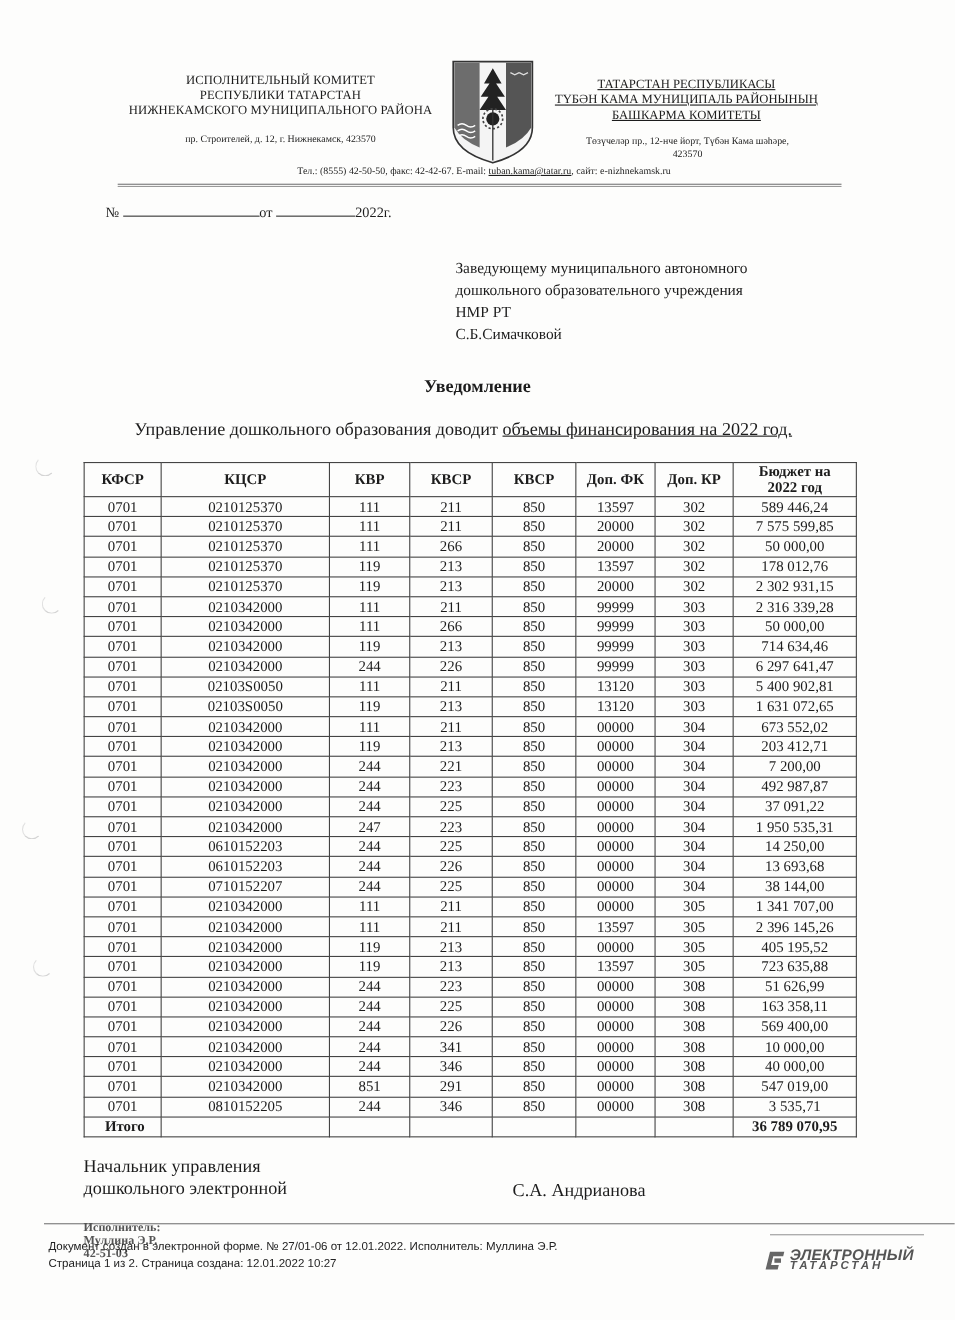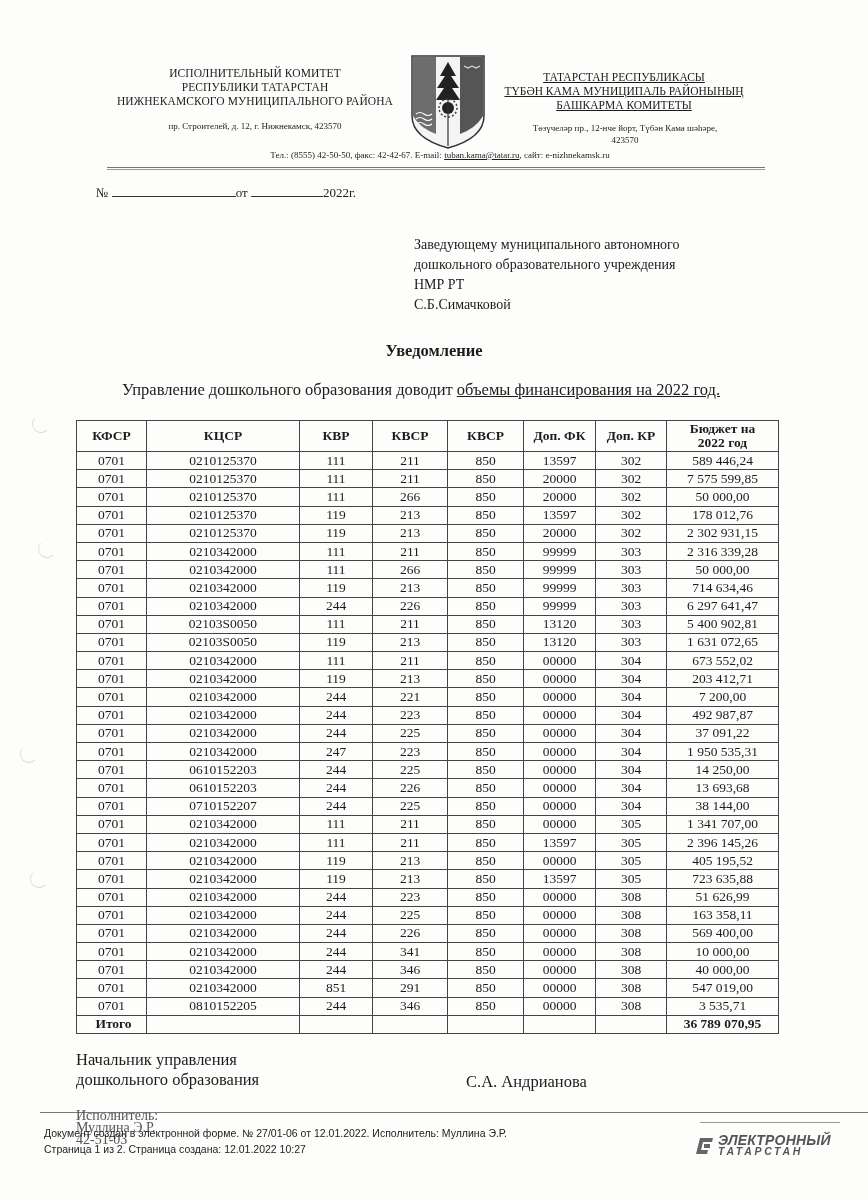--- a/index.html
+++ b/index.html
@@ -22,21 +22,21 @@
   .intro .ind{display:inline-block;width:46px;}
   .intro .u{text-decoration:underline;}
   table.fin{position:absolute;left:76px;top:420px;border-collapse:collapse;font-size:13.5px;}
   table.fin th, table.fin td{border:1px solid #444;text-align:center;padding:0;height:17.2px;line-height:16px;}
   table.fin th{font-weight:bold;height:30px;font-size:13.5px;line-height:14px;}
   table.fin td.total{font-weight:bold;text-align:center;padding-left:4px;}
   table.fin td.sum{font-weight:bold;}
   .sig-left{left:76px;top:1050px;font-size:16.5px;line-height:20px;}
   .sig-right{left:466px;top:1072px;font-size:16.5px;}
   .footrule{left:40px;top:1112px;width:828px;border-top:1px solid #777;}
-  .exec{left:76px;top:1110px;font-size:14px;line-height:12px;color:#555;}
+  .exec{left:76px;top:1110px;font-size:11px;line-height:12px;color:#555;font-weight:bold;}
   .stamp{left:44px;top:1125px;font-family:"Liberation Sans","DejaVu Sans",sans-serif;font-size:10.5px;line-height:16px;color:#222;}
   .et-logo{left:692px;top:1132px;width:130px;height:30px;font-family:"Liberation Sans","DejaVu Sans",sans-serif;}
   .et-logo .mark{position:absolute;left:0;top:2px;width:22px;height:22px;}
   .et-logo .t1{position:absolute;left:26px;top:0;font-size:14px;font-weight:bold;font-style:italic;color:#555;letter-spacing:0.2px;}
   .et-logo .t2{position:absolute;left:26px;top:13px;font-size:10.5px;font-weight:bold;font-style:italic;color:#555;letter-spacing:2.6px;}
   .et-rule{left:700px;top:1122px;width:140px;border-top:1px solid #999;}
   .punch{width:16px;height:16px;border:1px solid transparent;border-bottom-color:#d4d4d4;border-left-color:#e0e0e0;border-radius:50%;}
 </style>
 </head>
 <body>
@@ -440,21 +440,21 @@
       <td></td>
       <td></td>
       <td></td>
       <td class="sum">36 789 070,95</td>
     </tr>
   </tfoot>
 </table>
 
 <div class="abs sig-left">
   <div>Начальник управления</div>
-  <div>дошкольного образования</div>
+  <div>дошкольного электронной</div>
 </div>
 <div class="abs sig-right">С.А. Андрианова</div>
 
 <div class="abs footrule"></div>
 <div class="abs exec">
   <div>Исполнитель:</div>
   <div>Муллина Э.Р.</div>
   <div>42-51-03</div>
 </div>
 <div class="abs stamp">

